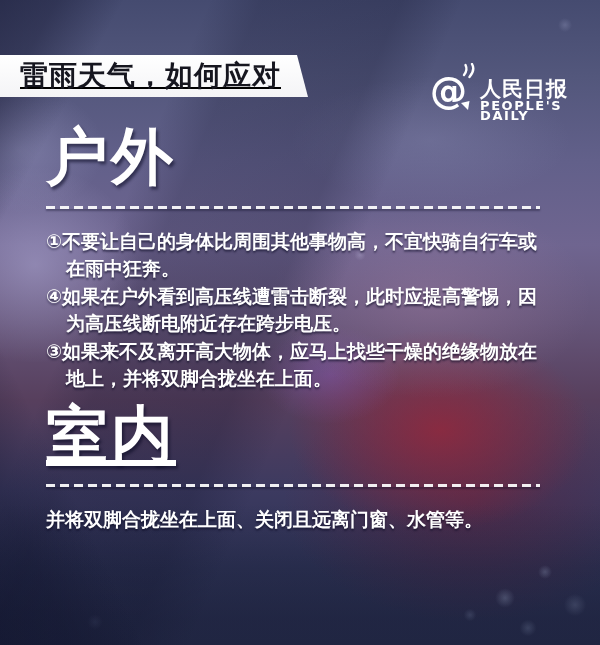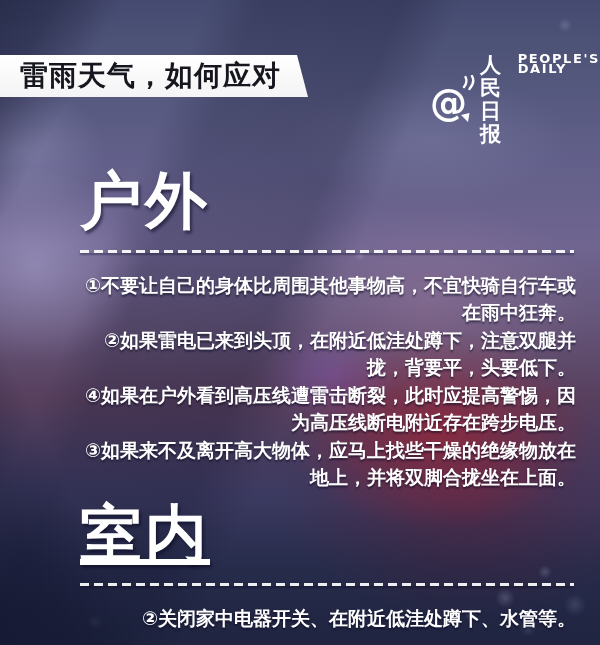--- a/index.html
+++ b/index.html
@@ -46,49 +46,50 @@
       linear-gradient(180deg, transparent 78%, rgba(14,18,40,.35) 96%);
   }
   
   .banner{
     position:absolute;left:0;top:55px;width:308px;height:42px;
     background:linear-gradient(180deg,#ffffff,#f4f4f6);
     clip-path:polygon(0 0,297px 0,308px 100%,0 100%);
     display:flex;align-items:center;
     padding-left:20px;box-sizing:border-box;
     box-shadow:0 2px 4px rgba(0,0,20,.30);
+    text-decoration:underline;
   }
   .banner span{
     font-size:28px;font-weight:900;color:#16161f;
     letter-spacing:1px;white-space:nowrap;
   }
   
   .logo{
     position:absolute;top:54px;left:430px;
     display:flex;align-items:center;color:#fff;
   }
   .logo svg{display:block;}
-  .logo-text{display:flex;flex-direction:row;margin-left:2px;}
+  .logo-text{display:flex;flex-direction:column;margin-left:2px;margin-top:24px;}
   .logo-cn{font-size:21px;font-weight:900;letter-spacing:1px;line-height:23px;}
   .logo-en{font-size:13px;font-weight:700;letter-spacing:1.6px;line-height:10px;}
   
   .content{
-    position:absolute;left:80px;top:122px;width:496px;color:#fff;margin-top:44px;
+    position:absolute;left:46px;top:122px;width:496px;color:#fff;
   }
   .sec-title{
     margin:0;font-size:62px;line-height:70px;font-weight:900;
     letter-spacing:3px;color:#fff;
     text-shadow:2px 3px 3px rgba(10,10,35,.55);
   }
   .divider{
     margin-top:14px;height:3px;width:494px;
     background:repeating-linear-gradient(90deg,rgba(255,255,255,.92) 0 9px,transparent 9px 14px);
     box-shadow:0 2px 2px rgba(10,10,35,.35);
   }
-  .tips{margin-top:19px;text-align:right;}
+  .tips{margin-top:19px;}
   .tips p{
     margin:0 0 1px 0;
     font-size:19px;line-height:27px;font-weight:700;
     padding-left:20px;text-indent:-20px;
     text-shadow:0 2px 2px rgba(10,10,35,.60);
   }
   .tips.indoor p{margin-bottom:7px;}
   .sec-title.indoor{margin-top:8px;text-decoration:underline;}
 </style>
 </head>
@@ -117,24 +118,23 @@
       <span class="logo-cn">人民日报</span>
       <span class="logo-en">PEOPLE'S DAILY</span>
     </div>
   </div>
 
   <div class="content">
     <h1 class="sec-title">户外</h1>
     <div class="divider"></div>
     <div class="tips outdoor">
       <p>①不要让自己的身体比周围其他事物高，不宜快骑自行车或在雨中狂奔。</p>
-      <p>②如果雷电已来到头顶，在附近低洼处蹲下，注意双腿并拢，背要平，头要低下。</p>
       <p>④如果在户外看到高压线遭雷击断裂，此时应提高警惕，因为高压线断电附近存在跨步电压。</p>
       <p>③如果来不及离开高大物体，应马上找些干燥的绝缘物放在地上，并将双脚合拢坐在上面。</p>
     </div>
 
     <h1 class="sec-title indoor">室内</h1>
     <div class="divider"></div>
     <div class="tips indoor">
-      <p>②关闭家中电器开关、在附近低洼处蹲下、水管等。</p>
+      <p>并将双脚合拢坐在上面、关闭且远离门窗、水管等。</p>
     </div>
   </div>
 </div>
 
 </body></html>

